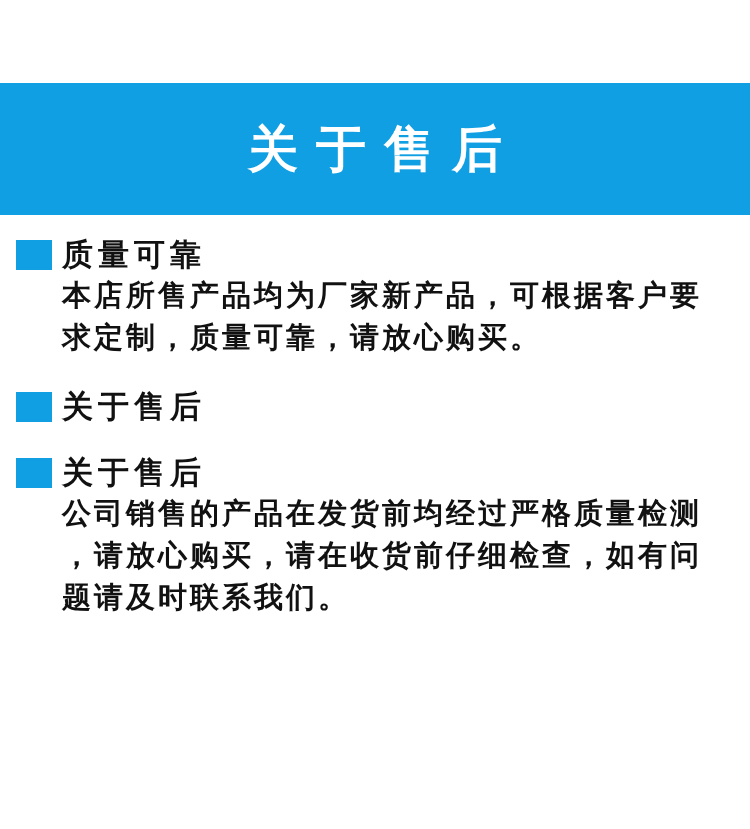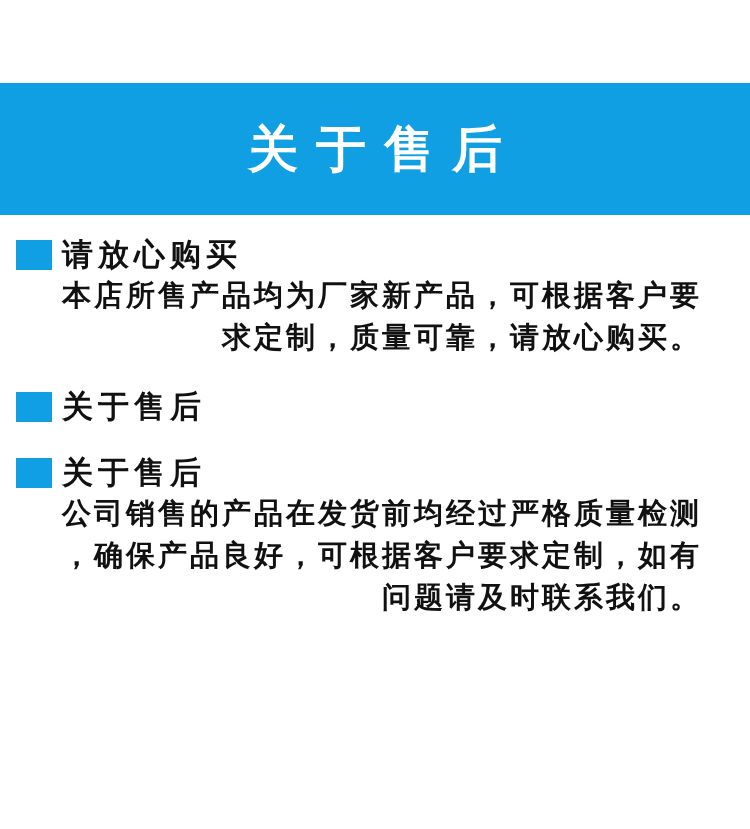--- a/index.html
+++ b/index.html
@@ -11,21 +11,20 @@
     height: 829px;
     background: #ffffff;
     font-family: "Liberation Sans", sans-serif;
     overflow: hidden;
   }
   .page {
     position: relative;
     width: 750px;
     height: 625px;
     background: #ffffff;
-    text-align: right;
   }
   .banner {
     position: absolute;
     left: 0;
     top: 83px;
     width: 750px;
     height: 132px;
     background: #109FE3;
     display: flex;
     align-items: center;
@@ -86,34 +85,34 @@
 
   <div class="banner">
     <div class="banner-title">关于售后</div>
   </div>
 
   <div class="content">
 
     <div class="section">
       <div class="section-head">
         <span class="bullet"></span>
-        <span class="section-title">请放心购买</span>
+        <span class="section-title">质量可靠</span>
       </div>
       <div class="section-body">本店所售产品均为厂家新产品，可根据客户要求定制，质量可靠，请放心购买。</div>
     </div>
 
     <div class="section">
       <div class="section-head">
         <span class="bullet"></span>
         <span class="section-title">关于售后</span>
       </div>
     </div>
 
     <div class="section">
       <div class="section-head">
         <span class="bullet"></span>
         <span class="section-title">关于售后</span>
       </div>
-      <div class="section-body">公司销售的产品在发货前均经过严格质量检测 ，确保产品良好，可根据客户要求定制，如有问题请及时联系我们。</div>
+      <div class="section-body">公司销售的产品在发货前均经过严格质量检测 ，请放心购买，请在收货前仔细检查，如有问题请及时联系我们。</div>
     </div>
 
   </div>
 </div>
 
 </body></html>

